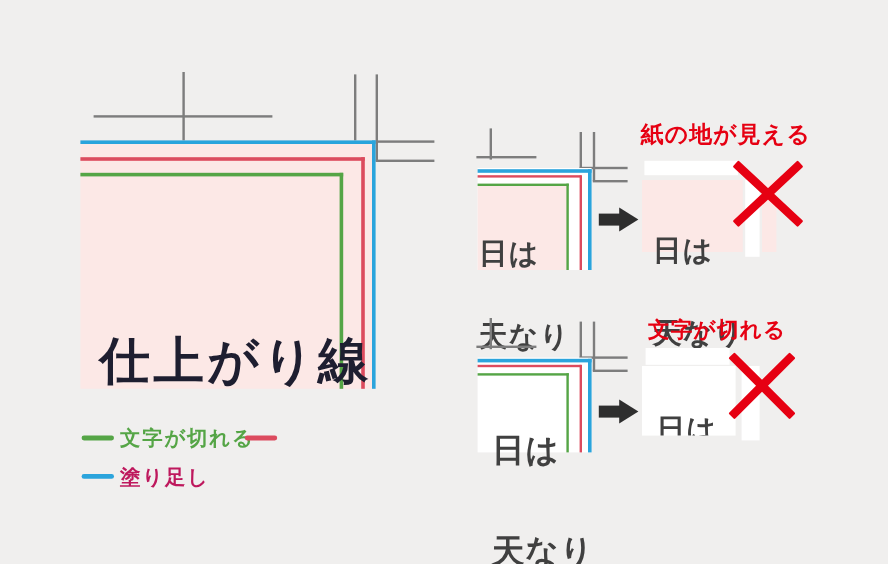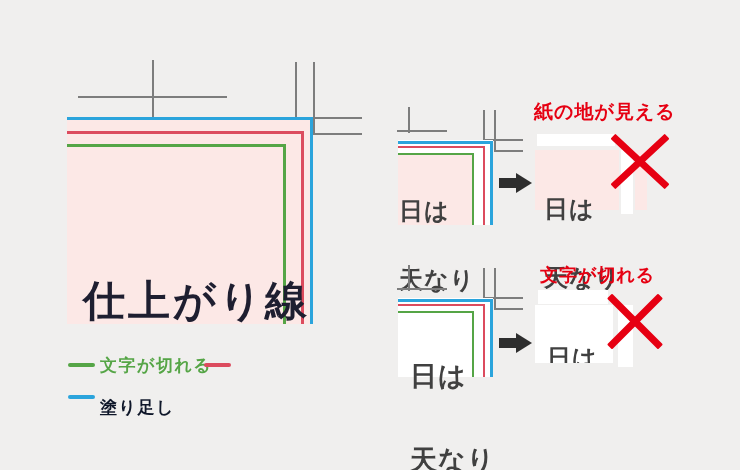--- a/index.html
+++ b/index.html
@@ -60,21 +60,21 @@
   <div class="line green" style="left:283px; top:144px; width:2.5px; height:180px;"></div>
 
   <div class="main-text">
     <div>仕上がり線</div>
   </div>
 
   <div class="swatch green" style="left:68px; top:363px;"></div>
   <div class="legend-label" style="left:100px; top:354px; color:#55a546;">文字が切れる</div>
   <div class="swatch red" style="left:204px; top:363px;"></div>
   <div class="swatch blue" style="left:68px; top:395px;"></div>
-  <div class="legend-label" style="left:100px; top:396px; color:#0f172a;">塗り足し</div>
+  <div class="legend-label" style="left:100px; top:386px; color:#be185d;">塗り足し</div>
 
   <div class="mark v" style="left:408px; top:107px; height:26px;"></div>
   <div class="mark h" style="left:397px; top:130px; width:50px;"></div>
   <div class="mark v" style="left:483px; top:110px; height:32px;"></div>
   <div class="mark v" style="left:494px; top:110px; height:41px;"></div>
   <div class="mark h" style="left:483px; top:139px; width:40px;"></div>
   <div class="mark h" style="left:494px; top:150px; width:29px;"></div>
   <div class="abs white" style="left:398px; top:140px; width:95px; height:85px;"></div>
   <div class="abs pink" style="left:398px; top:155px; width:76px; height:70px;"></div>
   <div class="line blue" style="left:398px; top:141px; width:95px; height:2.5px;"></div>

